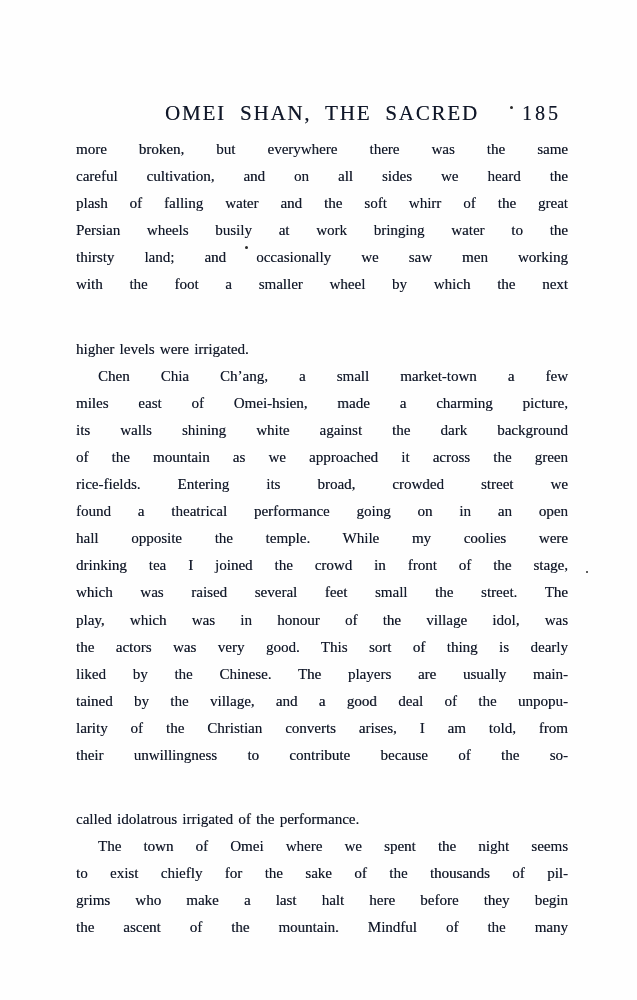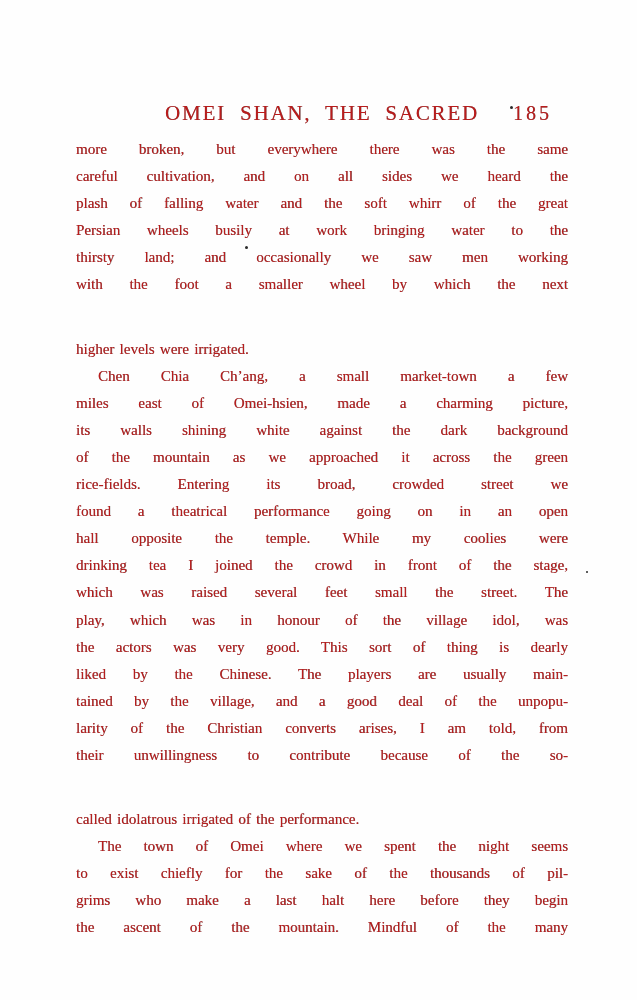--- a/index.html
+++ b/index.html
@@ -7,41 +7,41 @@
     padding: 0;
     background: #ffffff;
   }
   .page {
     position: relative;
     width: 637px;
     height: 1000px;
     background: #fefefe;
     overflow: hidden;
     font-family: "Liberation Serif", "DejaVu Serif", serif;
-    color: #b91c1c;
+    color: #0f172a;
   }
   .running-header {
     position: absolute;
     top: 101px;
     left: 76px;
     width: 492px;
     height: 28px;
   }
   .header-title {
     display: block;
     text-align: center;
     font-size: 21px;
     letter-spacing: 1.8px;
     word-spacing: 7px;
     white-space: nowrap;
     text-shadow: 0.3px 0.3px 0 rgba(0,0,0,0.5);
   }
   .page-number {
     position: absolute;
-    right: 16px;
+    right: 7px;
     top: 1px;
     font-size: 20px;
     letter-spacing: 3px;
     font-variant-numeric: oldstyle-nums;
     text-shadow: 0.3px 0.3px 0 rgba(0,0,0,0.5);
   }
   .page-body {
     position: absolute;
     left: 76px;
     top: 136px;

